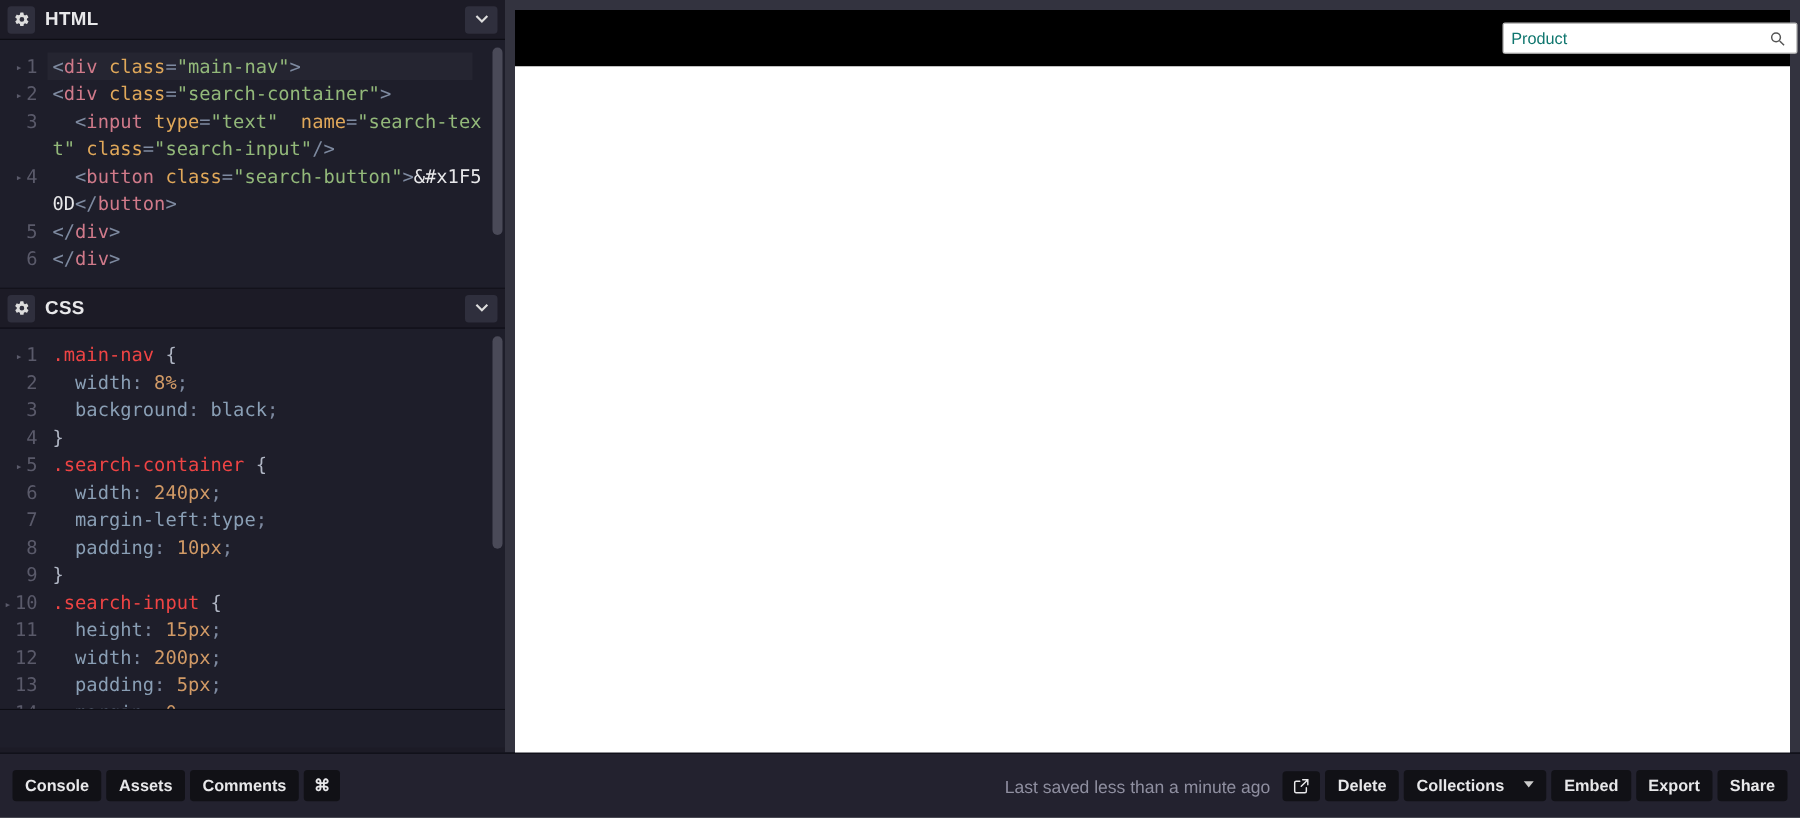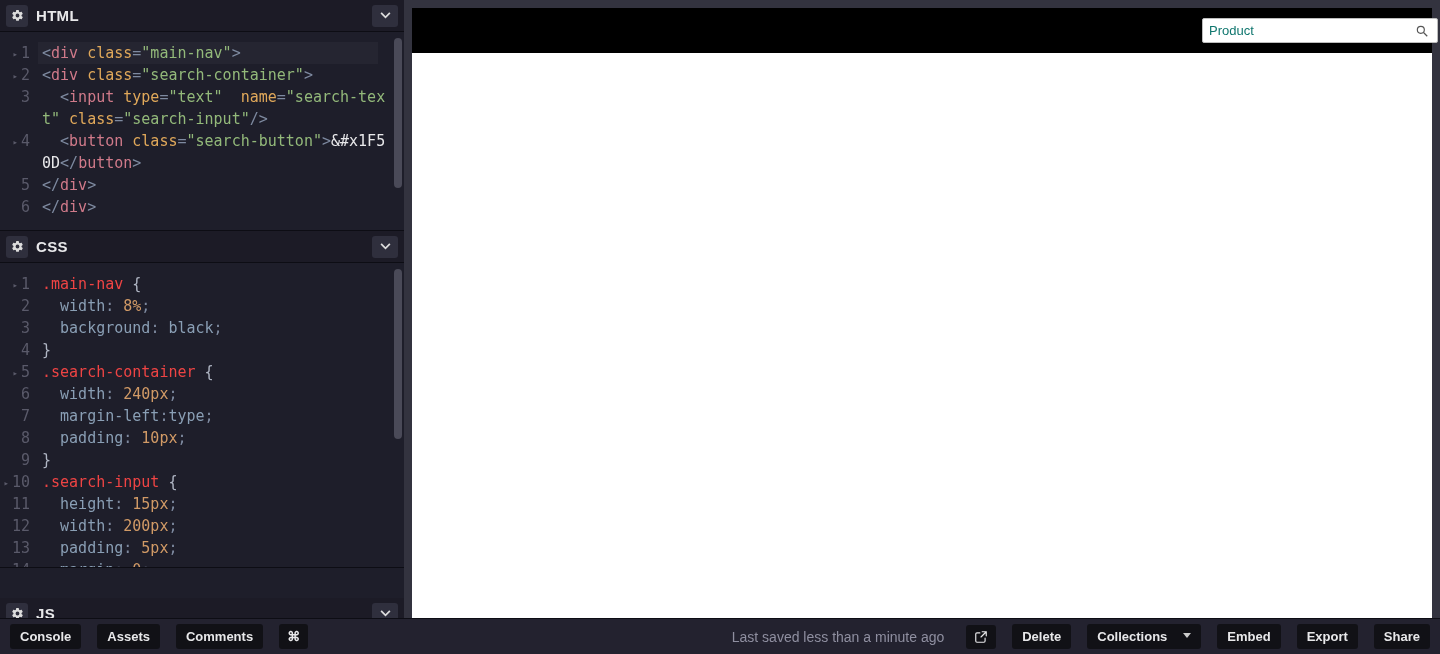--- a/index.html
+++ b/index.html
@@ -45,21 +45,21 @@
 .panel-js .panel-header { border-bottom: 1px solid #0d0d14; margin-top: 30px; }
 
 
 .pv-nav { width: 100%; background: #000; display: flex; }
 .pv-search-container { width: 240px; margin-left: auto; padding: 10px; }
 .pv-row { display: flex; align-items: center; background: #fff; border: 1px solid #bdbdbd; border-radius: 2px; height: 25px; padding: 0 6px; width: 236px; }
 .pv-input { flex: 1; border: none; outline: none; font-size: 13px; font-family: Arial, sans-serif; color: #0f766e; background: transparent; }
 .pv-btn { background: none; border: none; cursor: pointer; color: #555; font-size: 14px; padding: 0 2px; }
 
 
-.footer { height: 36px; background: #23222f; display: flex; align-items: center; padding: 0 10px; gap: 16px; border-top: 1px solid #0d0d14; }
+.footer { height: 52px; background: #23222f; display: flex; align-items: center; padding: 0 10px; gap: 4px; border-top: 1px solid #0d0d14; }
 .fbtn { background: #111116; color: #e8e8ea; border: none; border-radius: 3px; padding: 5px 10px; font-size: 13px; font-weight: 600; cursor: pointer; display: flex; align-items: center; gap: 6px; }
 .fbtn.icon-only { padding: 5px 8px; }
 .footer .spacer { flex: 1; }
 .status-text { color: #8f8fa0; font-size: 14px; margin-right: 6px; text-align: center; }
 .caret-down::after { content: ""; display: inline-block; border-left: 4px solid transparent; border-right: 4px solid transparent; border-top: 5px solid #ccc; margin-left: 10px; position: relative; top: -1px; }
 
 svg { display: block; }
 </style>
 </head>
 <body>

